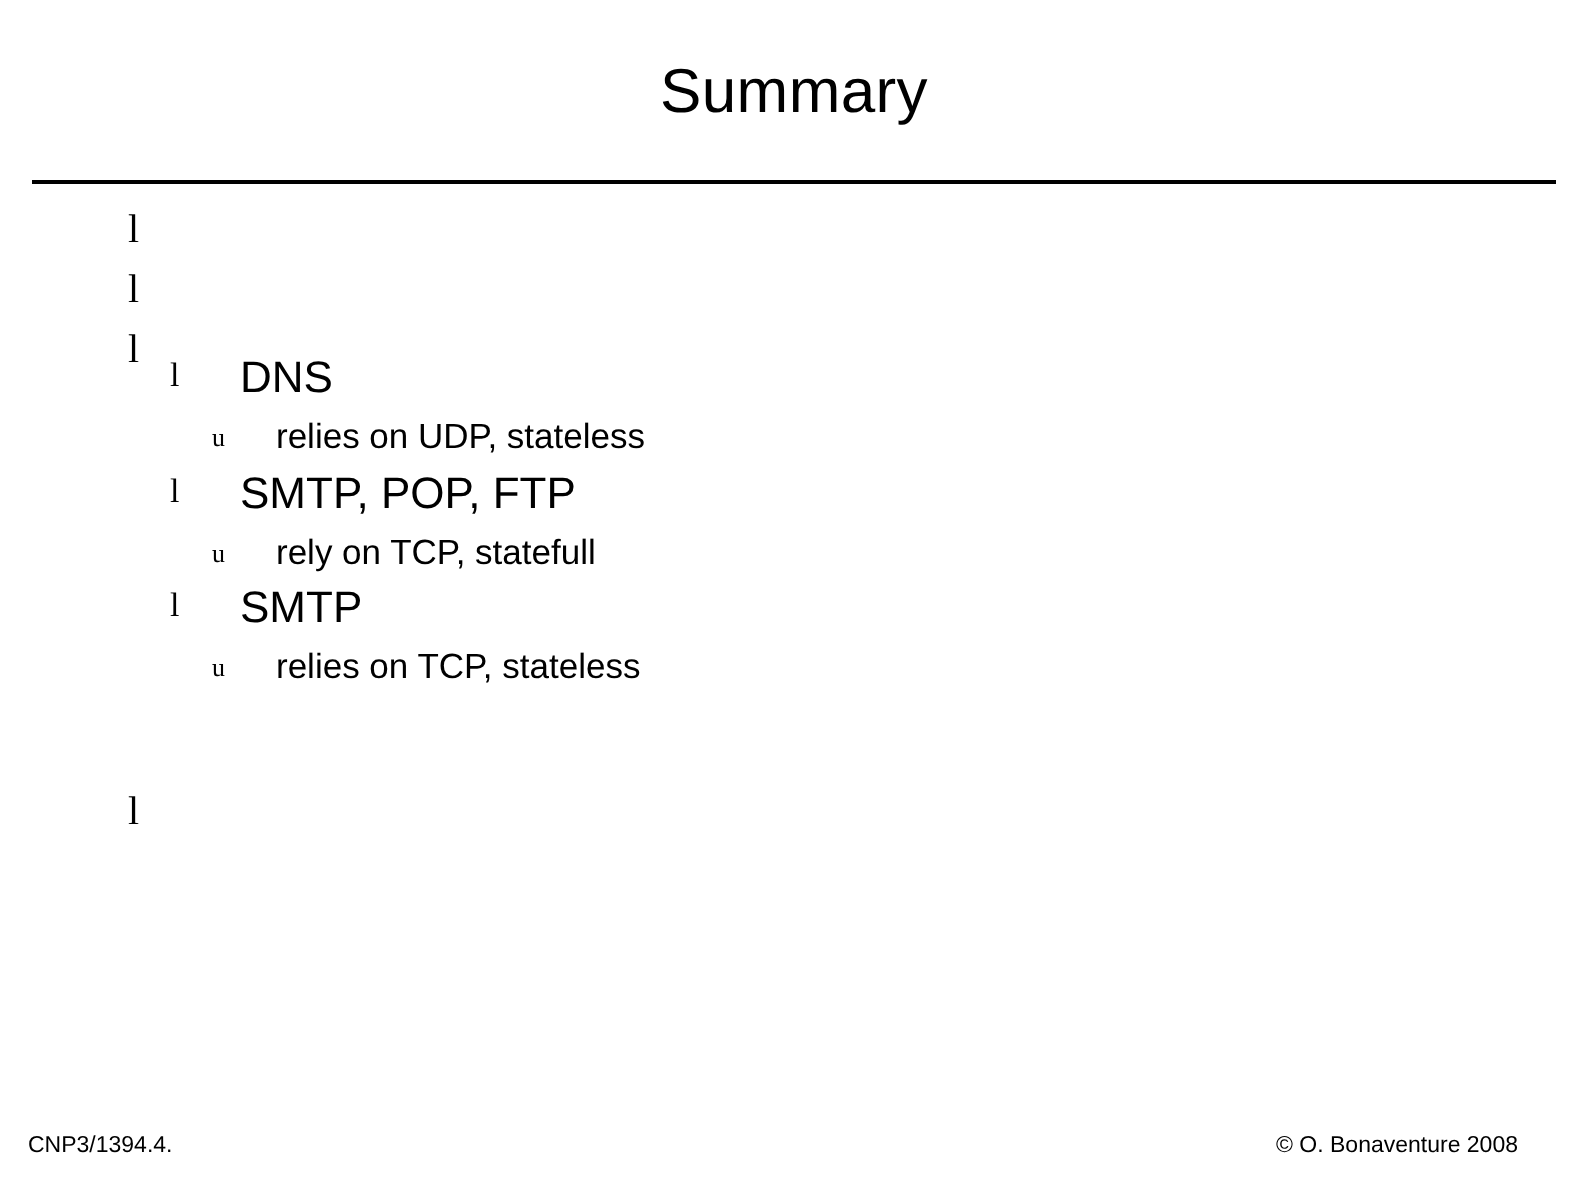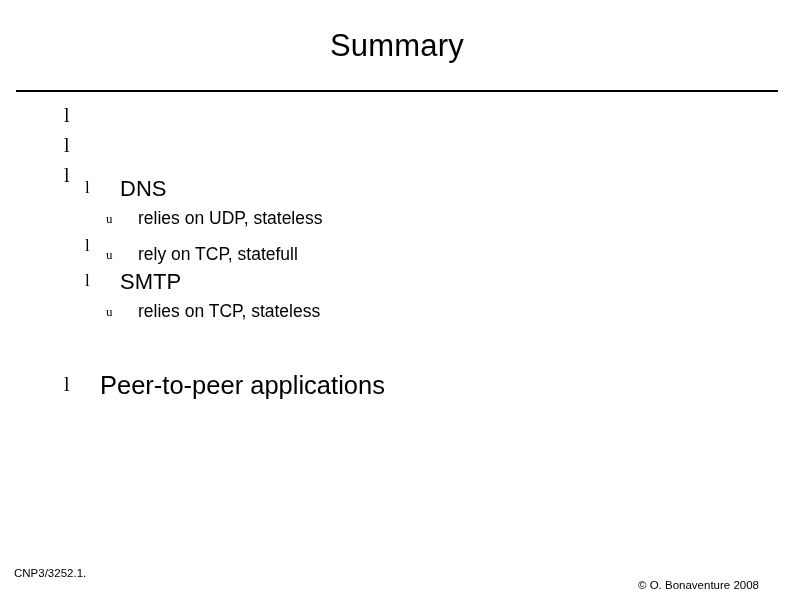--- a/index.html
+++ b/index.html
@@ -97,21 +97,21 @@
 
   .footer-left {
     position: absolute;
     left: 14px;
     bottom: 16px;
     font-size: 11.5px;
   }
   .footer-right {
     position: absolute;
     right: 14px;
-    bottom: 4px;
+    bottom: 16px;
     font-size: 11.5px;
   }
 </style>
 </head>
 <body>
 
 <div class="slide">
 
   <div class="slide-title">Summary</div>
   <div class="title-rule"></div>
@@ -145,20 +145,21 @@
 
     <div class="l3">
       <span class="bullet">u</span>
       <span>relies on UDP, stateless</span>
     </div>
 
     <div class="sp-8"></div>
 
     <div class="l2">
       <span class="bullet">l</span>
+      <span>SMTP, POP, FTP</span>
     </div>
 
     <div class="sp-10"></div>
 
     <div class="l3">
       <span class="bullet">u</span>
       <span>rely on TCP, statefull</span>
     </div>
 
     <div class="sp-8"></div>
@@ -173,21 +174,20 @@
     <div class="l3">
       <span class="bullet">u</span>
       <span>relies on TCP, stateless</span>
     </div>
 
     <div class="sp-30"></div>
     <div class="sp-22"></div>
 
     <div class="l1">
       <span class="bullet">l</span>
-      <span>Peer-to-peer applications</span>
     </div>
 
   </div>
 
-  <div class="footer-left">CNP3/3252.1.</div>
+  <div class="footer-left">CNP3/1394.4.</div>
   <div class="footer-right">© O. Bonaventure 2008</div>
 
 </div>
 
 </body></html>

